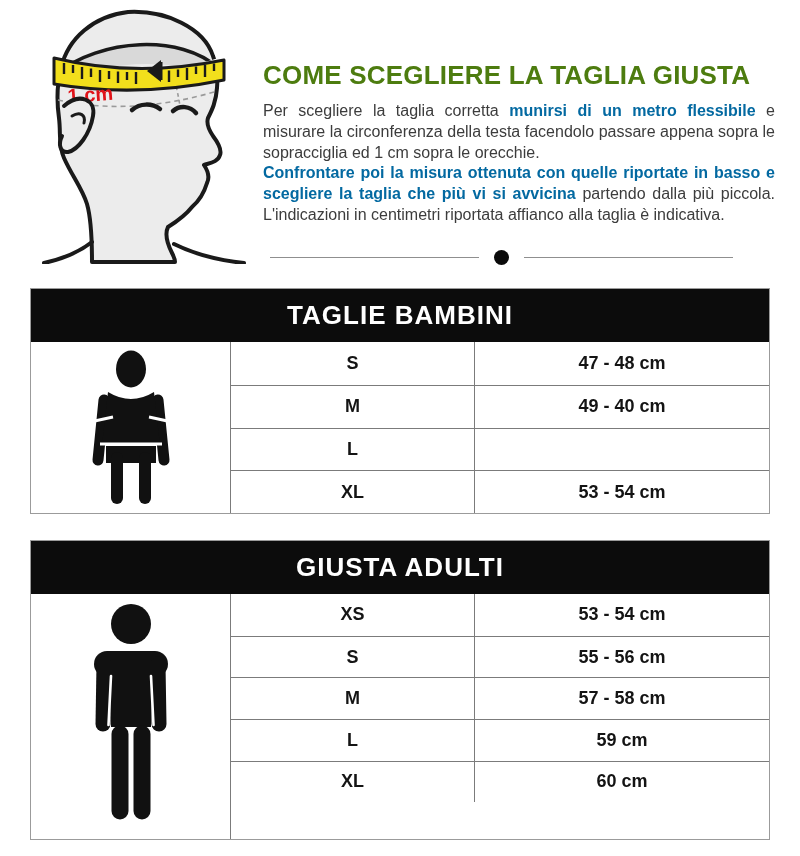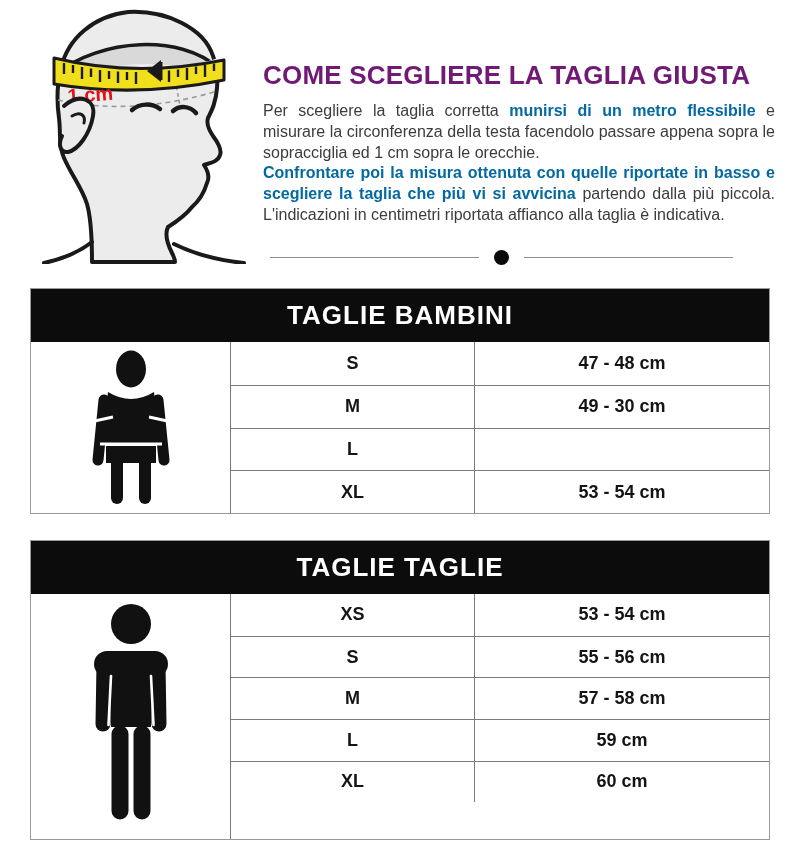--- a/index.html
+++ b/index.html
@@ -4,21 +4,21 @@
 <style>
   * { margin:0; padding:0; box-sizing:border-box; }
   html,body { background:#ffffff; }
   body { font-family:"Liberation Sans","DejaVu Sans",sans-serif; }
   .page { position:relative; width:800px; height:856px; background:#ffffff; overflow:hidden; }
 
   
   .top { position:relative; height:288px; }
   .head-art { position:absolute; left:6px; top:4px; width:250px; height:260px; }
   .intro { position:absolute; left:263px; top:60px; width:512px; }
-  .intro-title { font-size:26px; font-weight:bold; color:#701a75; letter-spacing:0.2px; white-space:nowrap; }
+  .intro-title { font-size:26px; font-weight:bold; color:#4d7c0f; letter-spacing:0.2px; white-space:nowrap; }
   .intro-text { margin-top:10px; font-size:16px; line-height:20.8px; color:#3c3c3c; text-align:justify; }
   .intro-text b { color:#0369a1; }
   .divider { position:absolute; left:270px; top:250px; width:463px; display:flex; align-items:center; }
   .divider .line { flex:1; height:0; border-top:1.5px solid #8f8f8f; }
   .divider .dot { width:15px; height:15px; border-radius:50%; background:#0a0a0a; margin:0 15px; }
 
   
   .size-table { width:740px; margin:0 30px; border:1px solid #9b9b9b; background:#fff; }
   .size-table.adulti { margin-top:26px; }
   .size-table-header { height:53px; background:#0c0c0c; color:#ffffff; display:flex; align-items:center; justify-content:center;
@@ -139,35 +139,35 @@
           <line x1="58" y1="110" x2="58" y2="150" stroke="#111" stroke-width="12" stroke-linecap="round"></line>
         </svg>
       </div>
       <div class="row-group">
         <div class="size-row">
           <div class="cell size">S</div>
           <div class="cell range">47 - 48 cm</div>
         </div>
         <div class="size-row">
           <div class="cell size">M</div>
-          <div class="cell range">49 - 30 cm</div>
+          <div class="cell range">49 - 40 cm</div>
         </div>
         <div class="size-row">
           <div class="cell size">L</div>
         </div>
         <div class="size-row">
           <div class="cell size">XL</div>
           <div class="cell range">53 - 54 cm</div>
         </div>
       </div>
     </div>
   </div>
 
   <div class="size-table adulti">
-    <div class="size-table-header">TAGLIE TAGLIE</div>
+    <div class="size-table-header">GIUSTA ADULTI</div>
     <div class="size-table-body">
       <div class="icon-cell">
         <svg width="100" height="245" viewBox="0 0 100 245">
           <circle cx="50" cy="30" r="20" fill="#111"></circle>
           <rect x="13" y="57" width="74" height="26" rx="13" fill="#111"></rect>
           <line x1="23" y1="70" x2="22" y2="130" stroke="#111" stroke-width="15" stroke-linecap="round"></line>
           <line x1="77" y1="70" x2="78" y2="130" stroke="#111" stroke-width="15" stroke-linecap="round"></line>
           <rect x="30" y="60" width="40" height="73" fill="#111"></rect>
           <line x1="30" y1="82" x2="27.5" y2="131" stroke="#fff" stroke-width="2.6" stroke-linecap="round"></line>
           <line x1="70" y1="82" x2="72.5" y2="131" stroke="#fff" stroke-width="2.6" stroke-linecap="round"></line>

